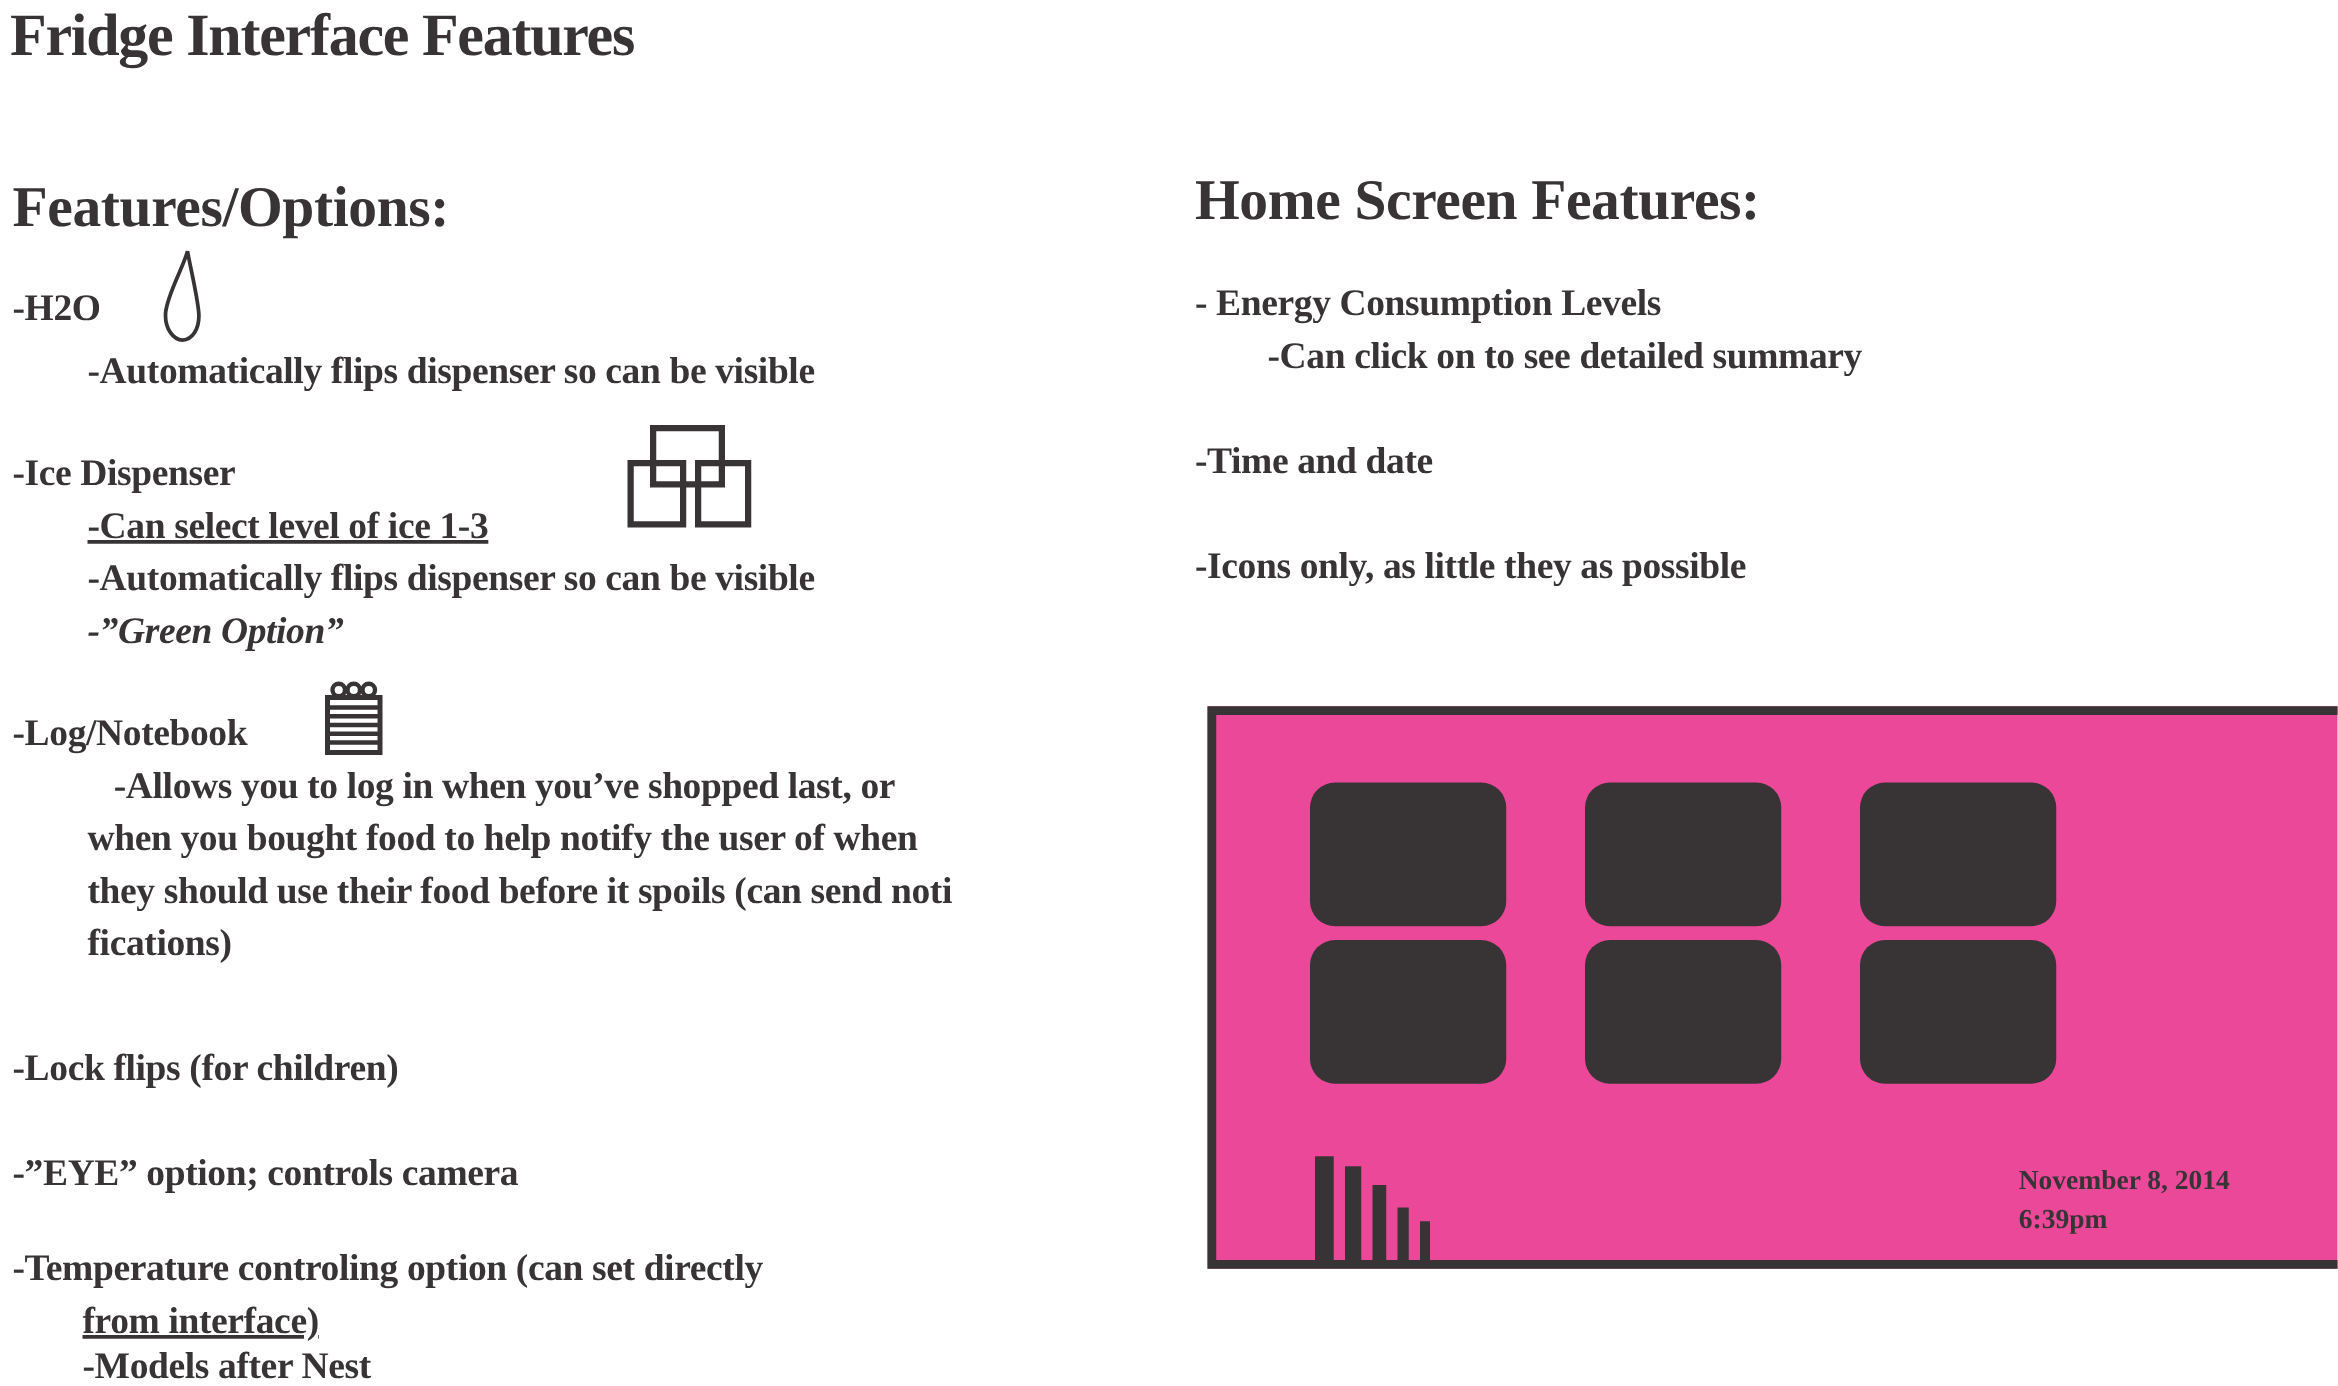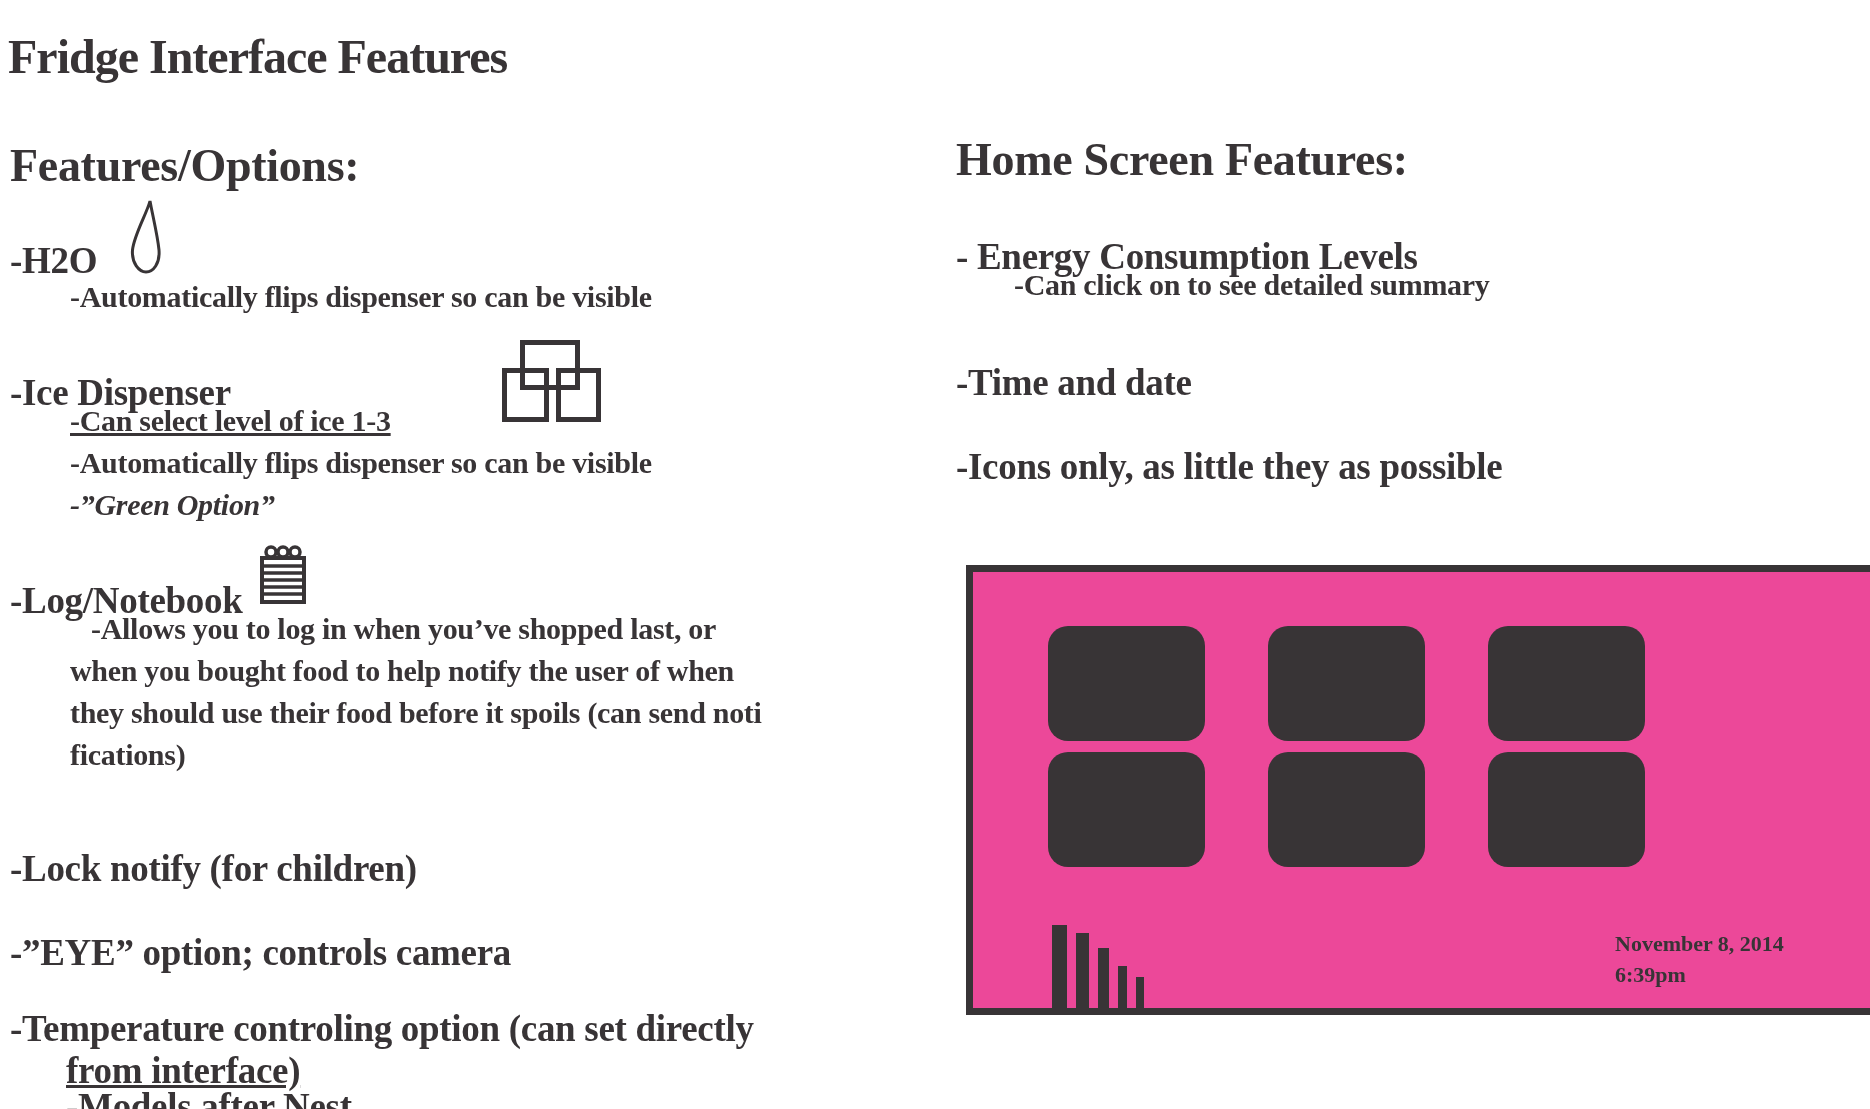--- a/index.html
+++ b/index.html
@@ -4,23 +4,23 @@
 <style>
   html,body{margin:0;padding:0;}
   body{
     width:1870px;height:1109px;overflow:hidden;position:relative;
     background:var(--bg,#ffffff);
     font-family:"Liberation Serif","DejaVu Serif",serif;
     color:var(--ink,#383436);
   }
   .abs{position:absolute;}
   .t{font-weight:700;white-space:nowrap;line-height:1.12;letter-spacing:-0.3px;color:var(--ink,#383436);}
-  .h1{font-size:48px;letter-spacing:-1px;margin-top:28px;}
+  .h1{font-size:48px;letter-spacing:-1px;}
   .h2{font-size:46px;}
-  .item{font-size:37px;margin-top:10px;}
+  .item{font-size:30px;}
   .sub{font-size:30px;}
   .icon{color:var(--ink,#383436);}
   .icon svg{display:block;}
   .screen{
     position:absolute;left:966px;top:565px;width:1033px;height:450px;
     border:7px solid var(--ink,#383436);box-sizing:border-box;background:#ec4899;
   }
   .tile-grid{
     position:absolute;left:75px;top:54px;
     display:grid;grid-template-columns:repeat(3,157px);column-gap:63px;row-gap:11px;
@@ -69,21 +69,21 @@
     <line x1="3" y1="36" x2="45" y2="36" stroke-width="3.5"></line>
     <line x1="3" y1="43" x2="45" y2="43" stroke-width="3.5"></line>
     <line x1="3" y1="50" x2="45" y2="50" stroke-width="3.5"></line>
   </svg>
 </span>
 <div class="abs t sub" style="left:70px;top:612px;margin-left:21px;">-Allows you to log in when you’ve shopped last, or</div>
 <div class="abs t sub" style="left:70px;top:654px;">when you bought food to help notify the user of when</div>
 <div class="abs t sub" style="left:70px;top:696px;">they should use their food before it spoils (can send noti</div>
 <div class="abs t sub" style="left:70px;top:738px;">fications)</div>
 
-<div class="abs t item" style="left:10px;top:838px;">-Lock notify (for children)</div>
+<div class="abs t item" style="left:10px;top:838px;">-Lock flips (for children)</div>
 <div class="abs t item" style="left:10px;top:922px;">-”EYE” option; controls camera</div>
 <div class="abs t item" style="left:10px;top:998px;">-Temperature controling option (can set directly</div>
 <div class="abs t item" style="left:66px;top:1040px;text-decoration:underline;">from interface)</div>
 <div class="abs t item" style="left:66px;top:1076px;">-Models after Nest</div>
 
 <div class="abs t h2" style="left:956px;top:134px;">Home Screen Features:</div>
 <div class="abs t item" style="left:956px;top:226px;">- Energy Consumption Levels</div>
 <div class="abs t sub" style="left:1014px;top:268px;">-Can click on to see detailed summary</div>
 <div class="abs t item" style="left:956px;top:352px;">-Time and date</div>
 <div class="abs t item" style="left:956px;top:436px;">-Icons only, as little they as possible</div>

